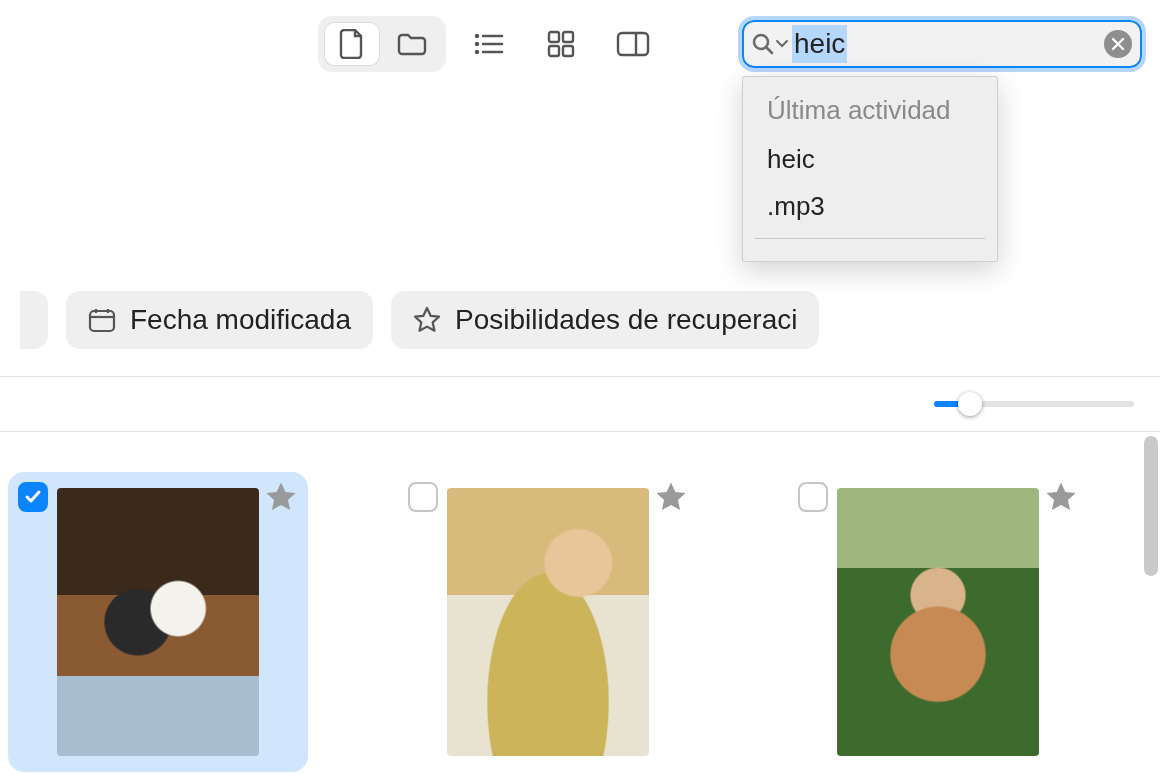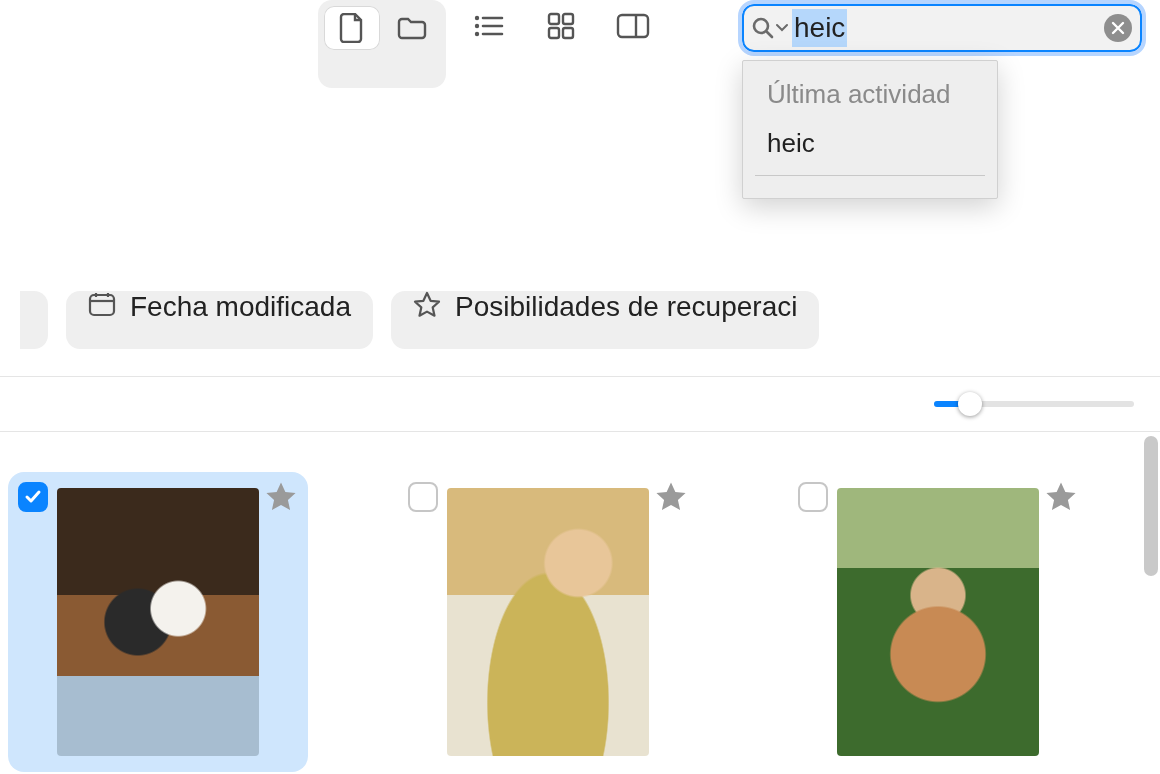--- a/index.html
+++ b/index.html
@@ -22,20 +22,21 @@
     font-family:-apple-system,BlinkMacSystemFont,"Helvetica Neue",Arial,sans-serif;
     color:#222;
     overflow:hidden;
     position:relative;
   }
 
   
   .toolbar {
     height:88px;
     display:flex;
+    align-items:center;
     padding:0 14px 0 318px;
     gap:14px;
     position:relative;
   }
   .view-group {
     display:flex;
     background:var(--chip-bg);
     border-radius:14px;
     padding:6px;
     gap:4px;
@@ -145,20 +146,21 @@
     gap:18px;
     padding:0 0 0 20px;
     position:relative;
     margin-top:198px;
   }
   .chip {
     background:var(--chip-bg);
     border-radius:14px;
     height:58px;
     display:flex;
+    align-items:center;
     padding:0 22px;
     font-size:28px;
     gap:14px;
     white-space:nowrap;
   }
   .chip.left-cut {
     border-top-left-radius:0;
     border-bottom-left-radius:0;
     padding-left:6px;
   }
@@ -359,20 +361,21 @@
           <svg width="14" height="14" viewBox="0 0 14 14">
               <path d="M2 2l10 10M12 2 2 12" stroke="#fff" stroke-width="2.4" stroke-linecap="round"></path>
             </svg>
         </span>
       </span>
     </div>
 
     <div class="dropdown">
       <div class="dd-header">Última actividad</div>
       <div class="dd-item">heic</div>
+      <div class="dd-item">.mp3</div>
       <div class="dd-sep"></div>
     </div>
   </div>
 </div>
 
 <div class="filters">
   <div class="chip left-cut"></div>
 
   <div class="chip">
     <span class="icon">

